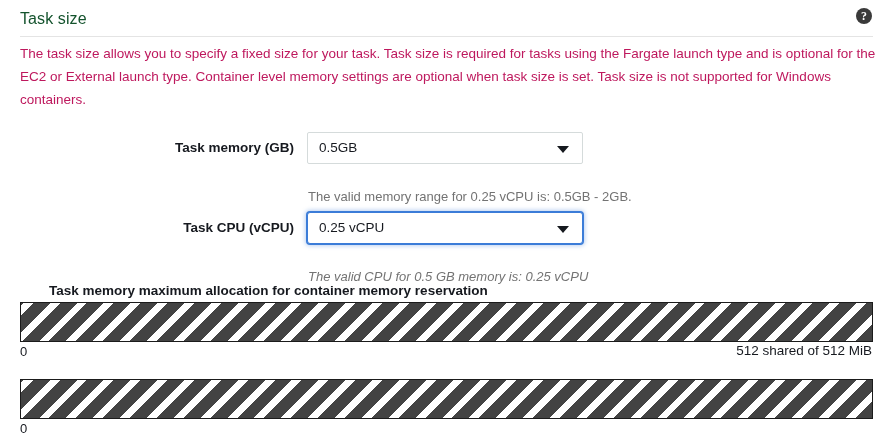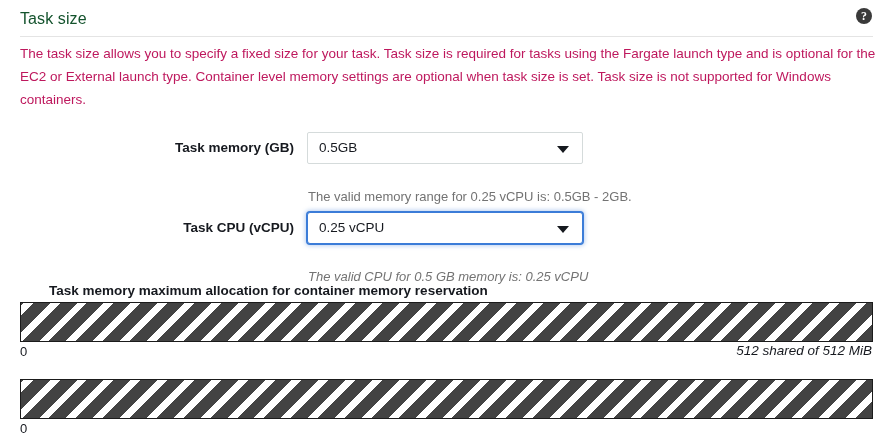--- a/index.html
+++ b/index.html
@@ -204,21 +204,20 @@
   .bar-scale-min.memory { top: 344px; }
   .bar-scale-min.cpu    { top: 421px; }
 
   .bar-scale-max {
     position: absolute;
     right: 21px;
     font-size: 13.5px;
     color: #16191f;
     line-height: 16px;
     text-align: right;
-    font-style: italic;
   }
   .bar-scale-max.memory { top: 343px; }
   .bar-scale-max.cpu    { top: 420px; }
 </style>
 </head>
 <body>
 
 <div class="panel">
 
   <div class="panel-header">

